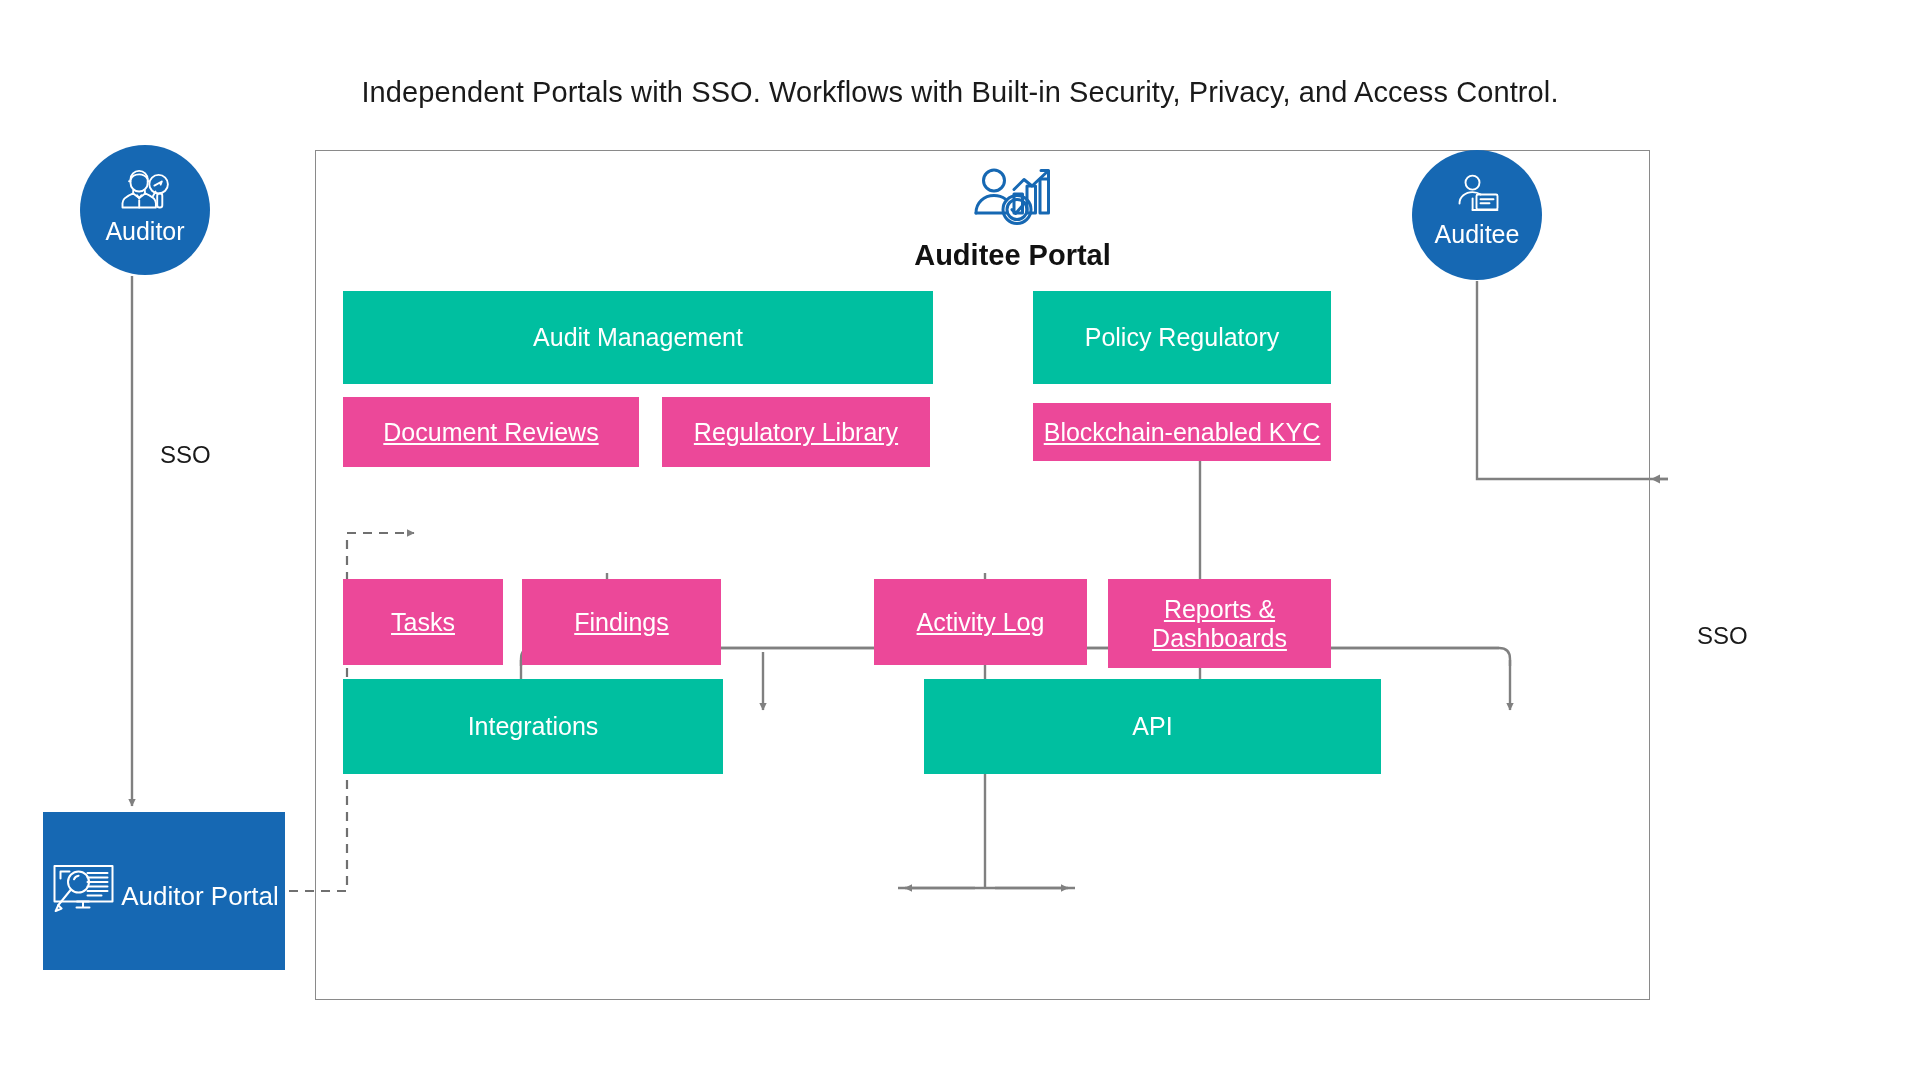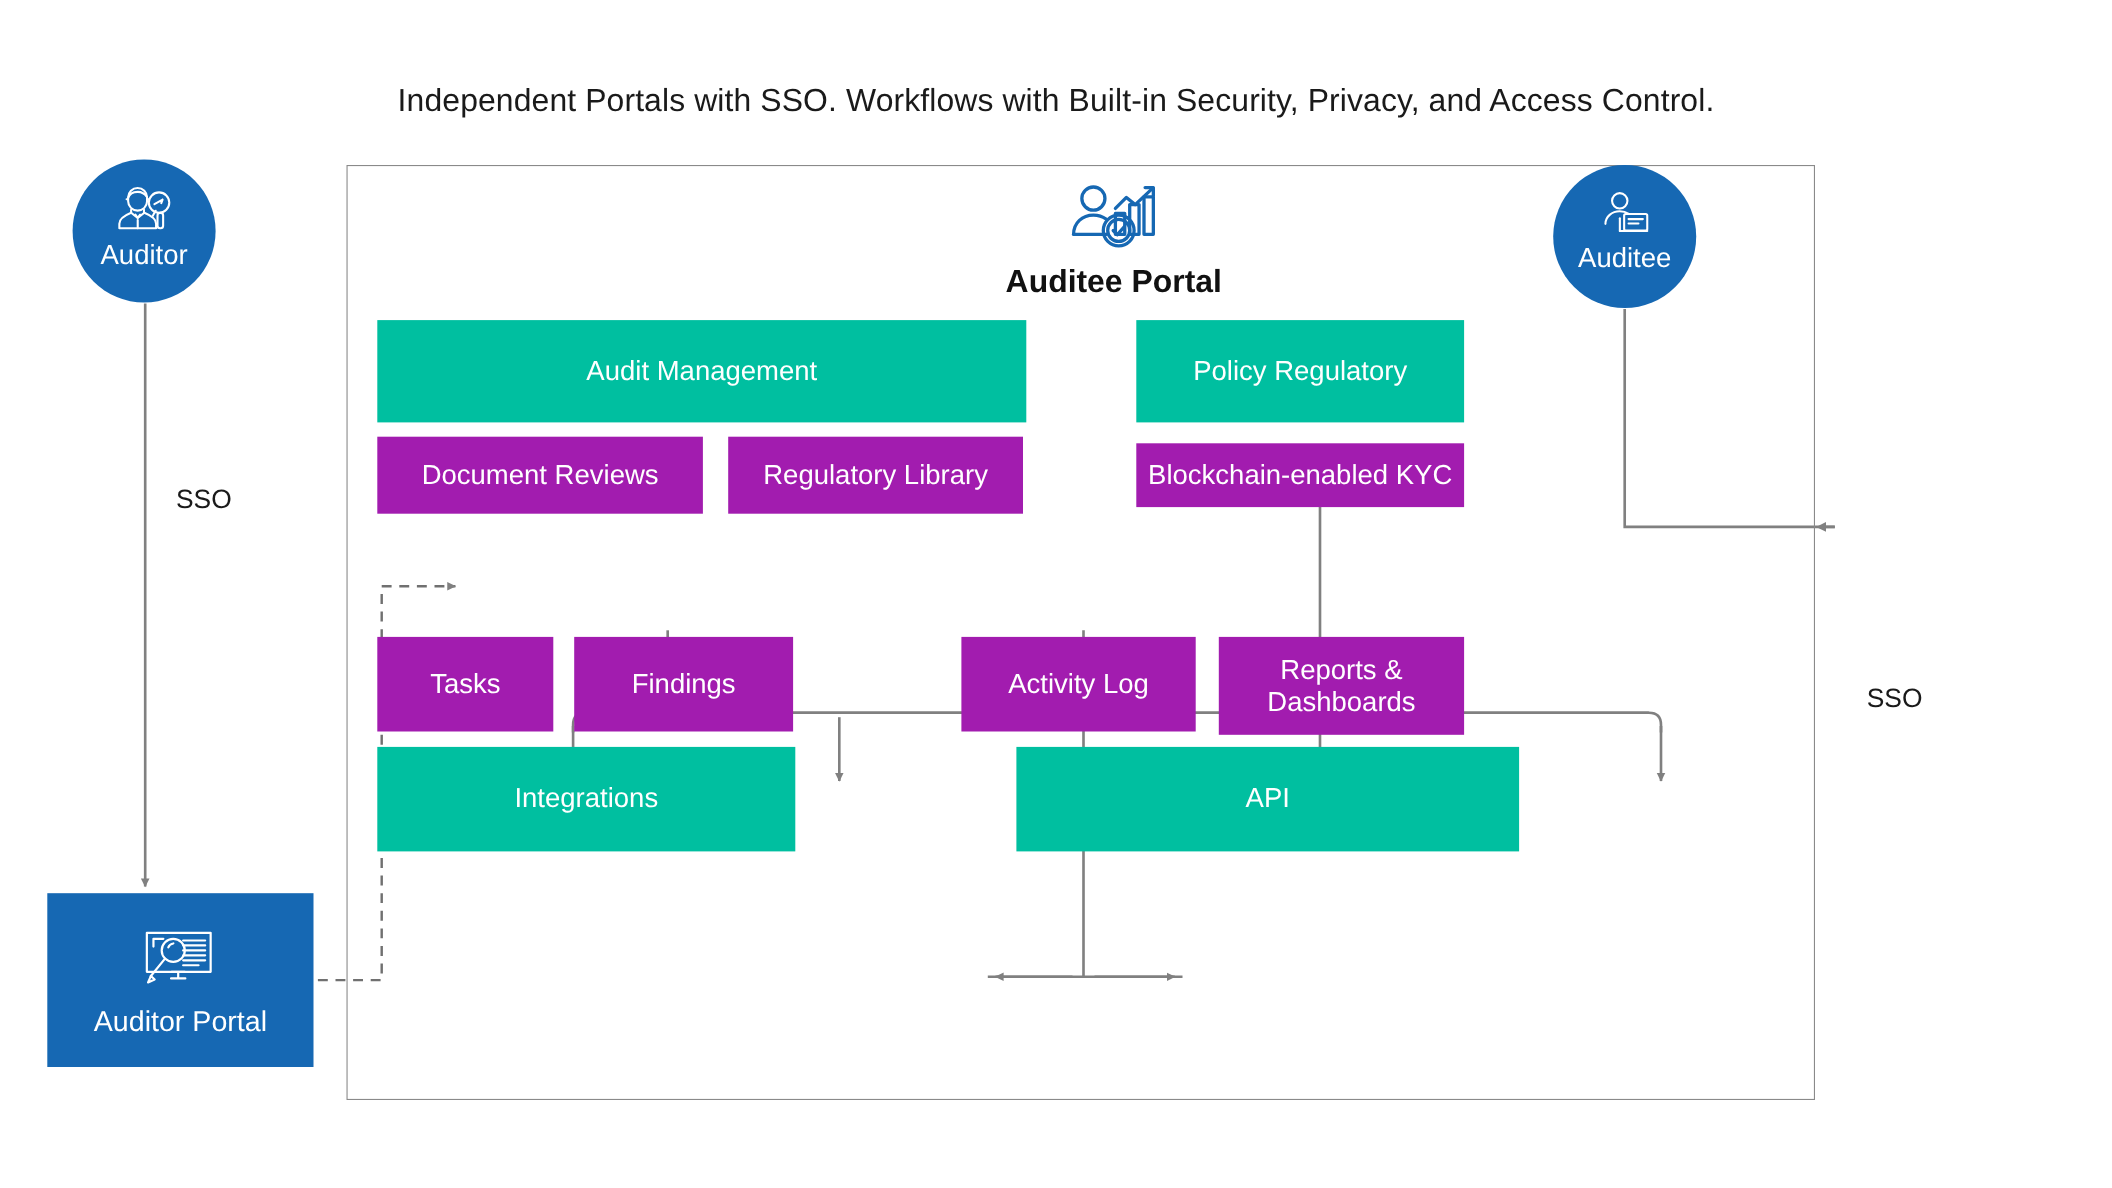--- a/index.html
+++ b/index.html
@@ -25,49 +25,49 @@
 
   
   .actor{
     position:absolute;border-radius:50%;background:#1668B3;
     display:flex;flex-direction:column;align-items:center;justify-content:flex-start;
   }
   .actor .ico{margin-top:22px;}
   .actor .alabel{
     color:#ffffff;font-size:25px;margin-top:2px;line-height:1;
   }
-  #actor-auditor{left:66px;top:145px;width:130px;height:130px;}
+  #actor-auditor{left:80px;top:145px;width:130px;height:130px;}
   #actor-auditee{left:1412px;top:150px;width:130px;height:130px;}
   #actor-auditee .ico{margin-top:24px;}
 
   
   .portal-box{
     position:absolute;left:43px;top:812px;width:242px;height:158px;
-    background:#1668B3;display:flex;flex-direction:column;
+    background:#1668B3;display:flex;flex-direction:row;
     align-items:center;justify-content:center;text-align:right;
   }
   .portal-box .plabel{color:#fff;font-size:26px;margin-top:10px;line-height:1;}
 
   
   .portal-head{
     position:absolute;left:315px;top:165px;width:1335px;
     display:flex;flex-direction:column;align-items:center;margin-left:30px;
   }
   .portal-head .ptitle{
     font-size:29px;font-weight:bold;color:#111111;margin-top:8px;
   }
 
   
   .card{
     position:absolute;display:flex;align-items:center;justify-content:center;
     text-align:center;color:#ffffff;font-size:25px;line-height:1.15;
     padding:0 8px;box-sizing:border-box;
   }
   .teal-light{background:#00bfa0;}
-  .teal-dark{background:#a21caf;}
+  .teal-dark{background:#ec4899;text-decoration:underline;}
 
   
   .edge-label{position:absolute;font-size:24px;color:#1a1a1a;}
 </style>
 </head>
 <body>
 
 <div id="stage">
 
   <div class="title">Independent Portals with SSO. Workflows with Built-in Security, Privacy, and Access Control.</div>

